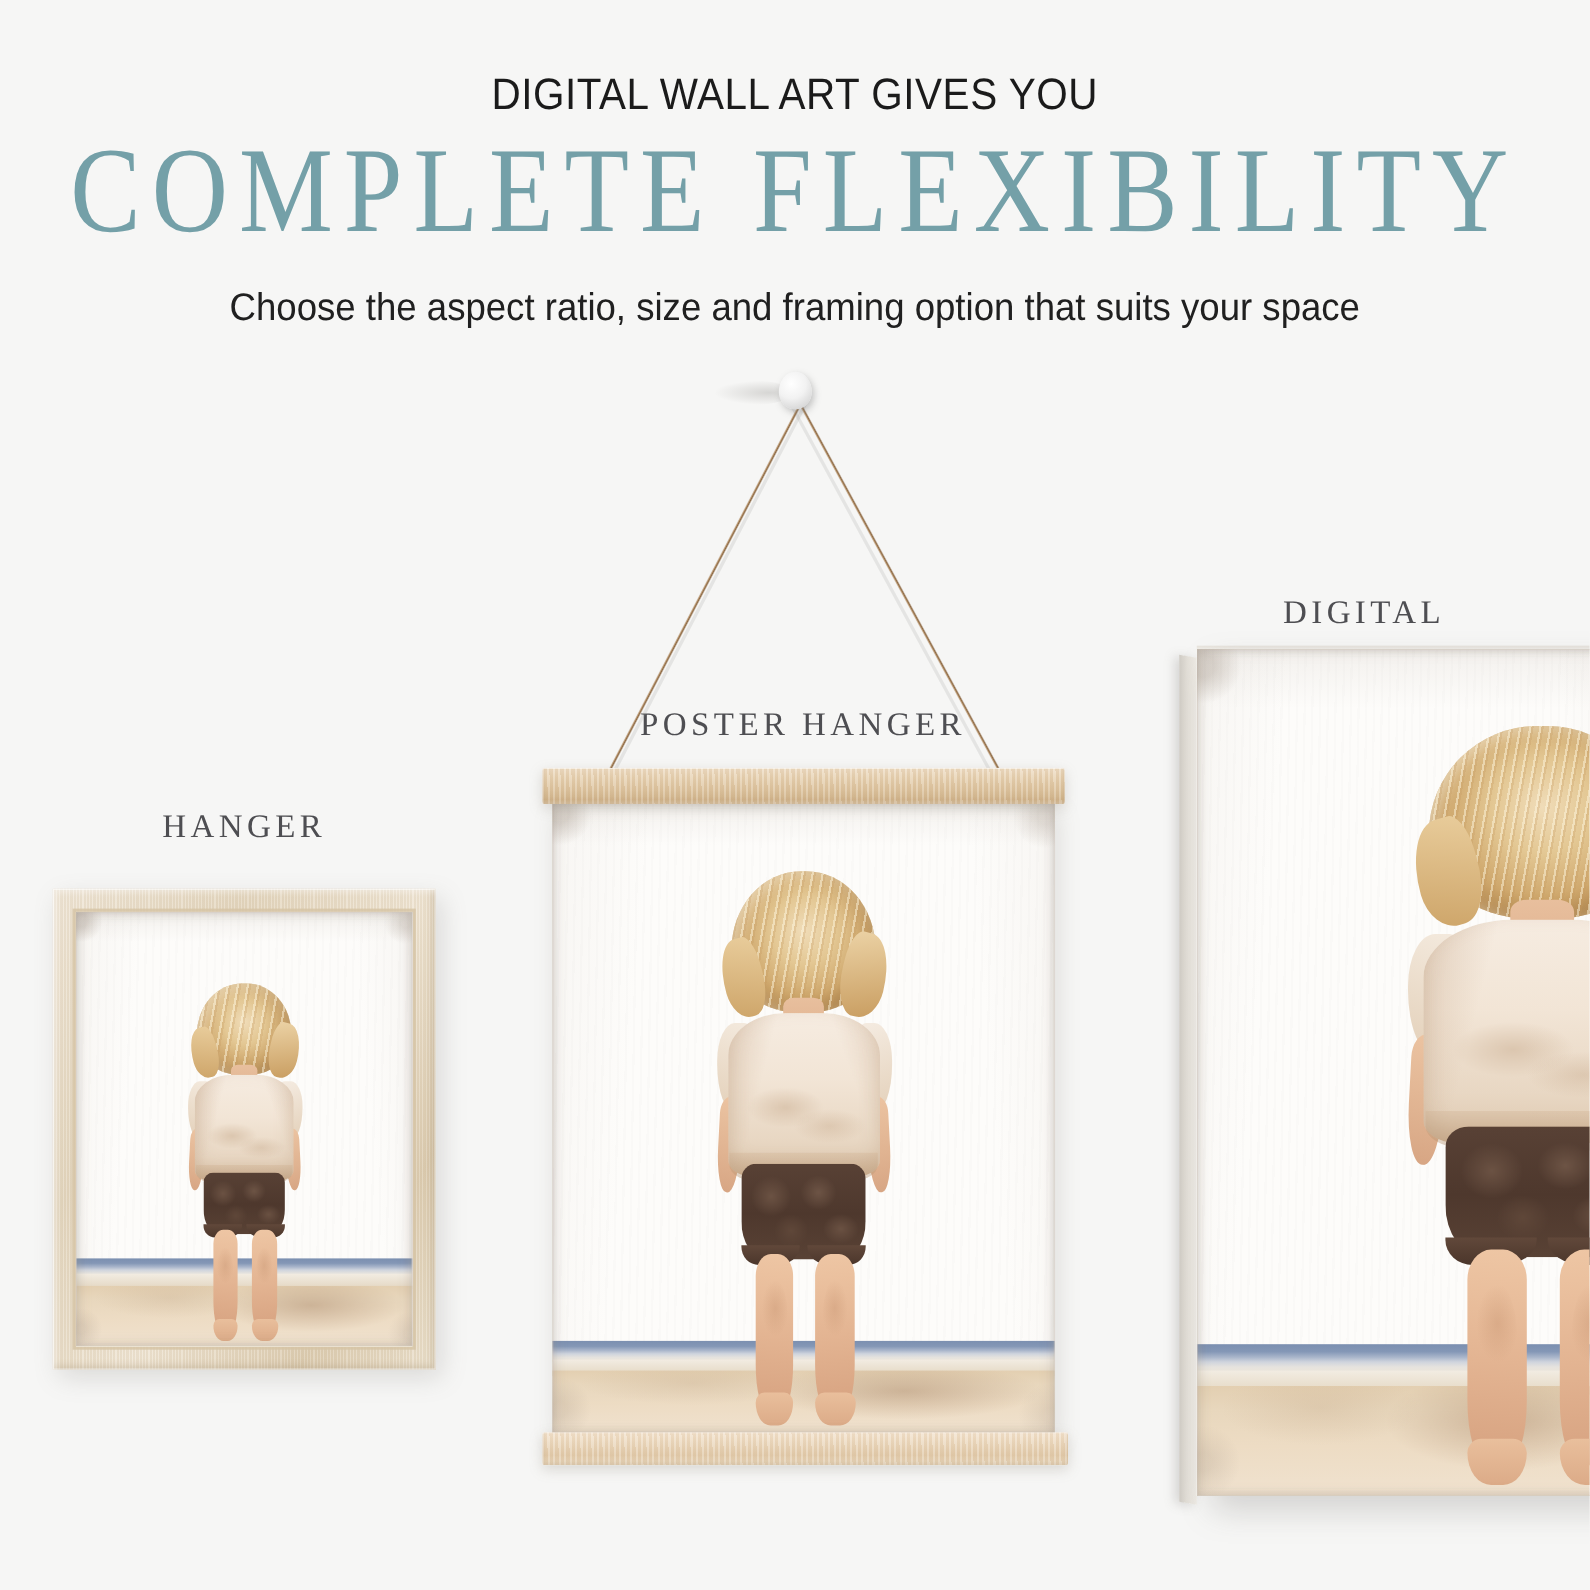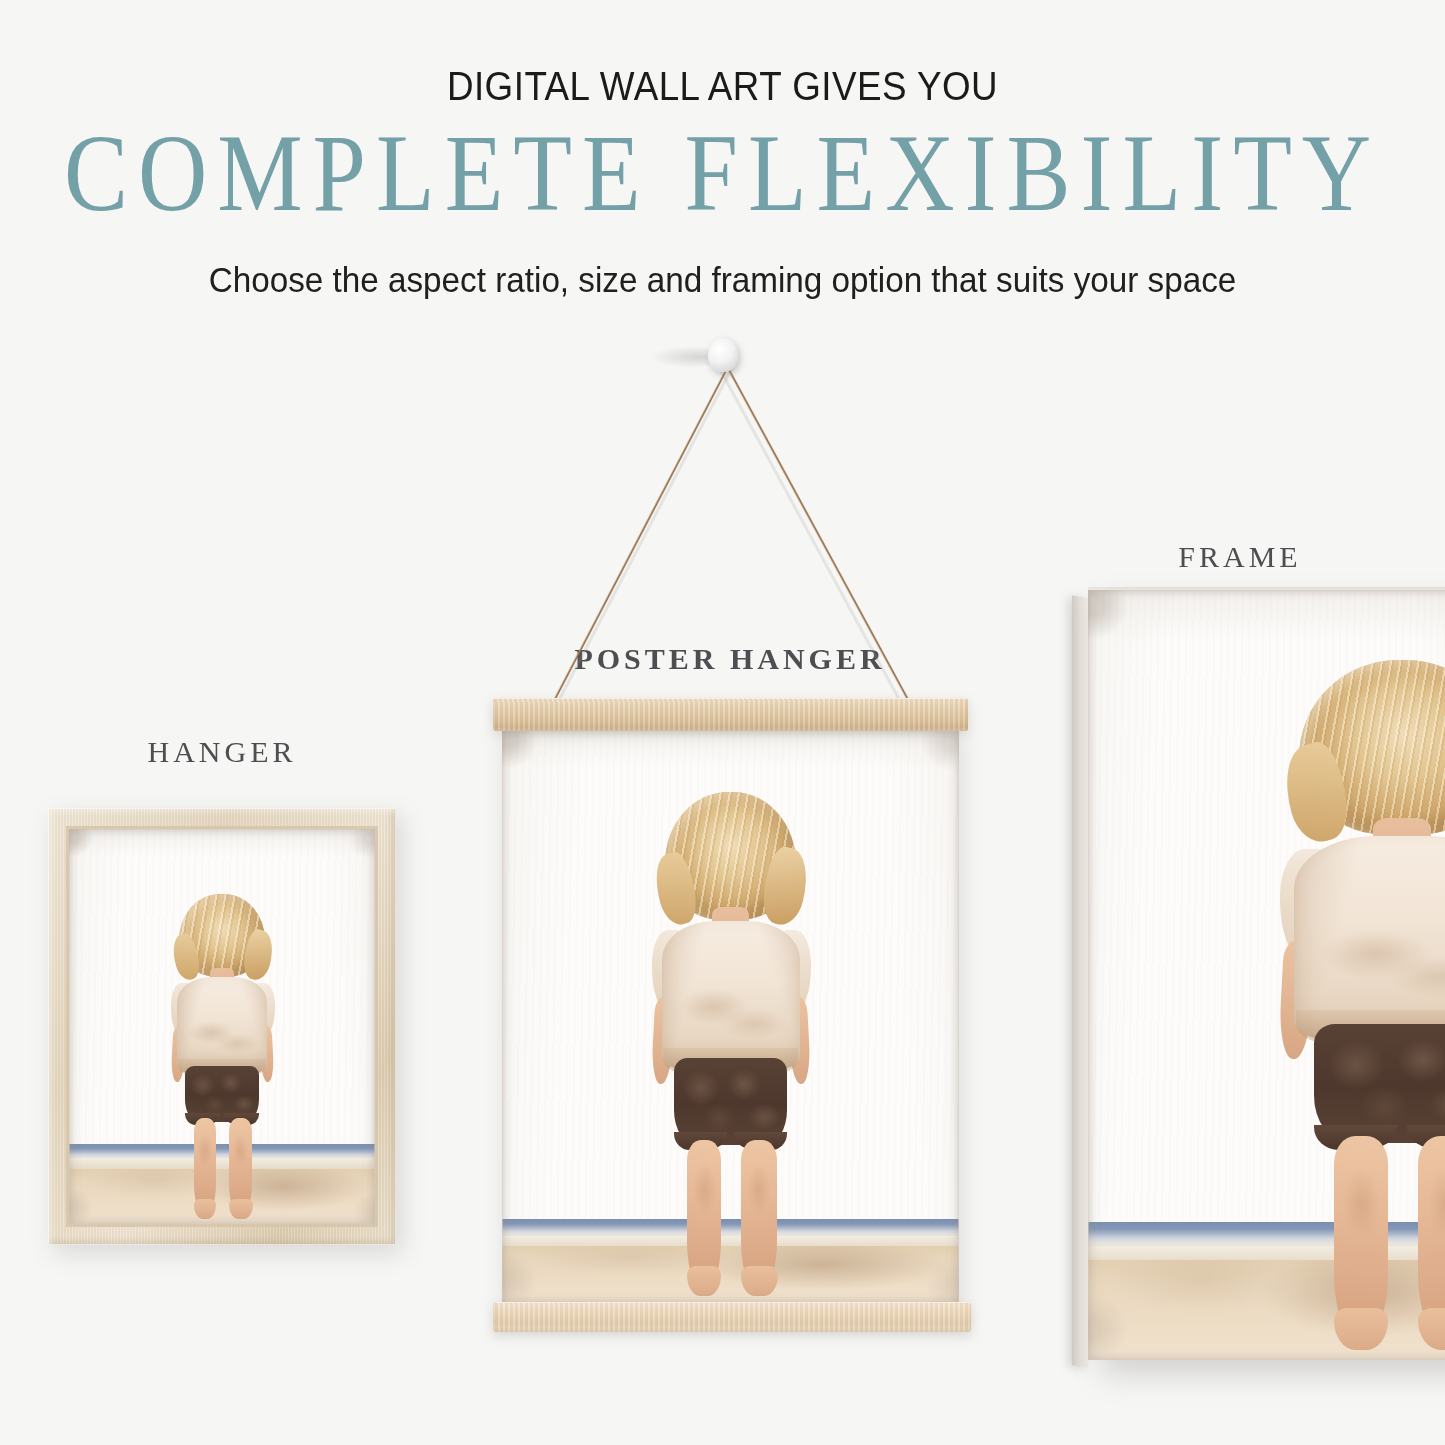--- a/index.html
+++ b/index.html
@@ -375,21 +375,21 @@
 
   <div class="nail-shadow" style="left:210px; top:16px;"></div>
   <div class="nail" style="left:268px; top:8px;"></div>
 
   <div class="twine-shadow" style="left:278px; top:28px; width:3px; height:400px; transform:rotate(-28.5deg) translate(-5px,3px);"></div>
   <div class="twine" style="left:281px; top:28px; width:3px; height:400px; transform:rotate(-28.5deg);"></div>
 
   <div class="twine-shadow" style="left:290px; top:28px; width:3px; height:400px; transform:rotate(27.5deg) translate(5px,3px);"></div>
   <div class="twine" style="left:291px; top:28px; width:3px; height:400px; transform:rotate(27.5deg);"></div>
 
-  <div class="piece-label" style="top:312px;font-weight:bold;">POSTER HANGER</div>
+  <div class="piece-label" style="top:312px;">POSTER HANGER</div>
 
   <div class="wood-bar" style="left:53px; top:368px; width:475px; height:33px;"></div>
 
   <div class="art" style="position:absolute; left:62px; top:398px; width:457px; height:576px; box-shadow:3px 8px 20px rgba(125,120,112,.20);">
     <div class="paper-tex"></div>
     <div class="sea" style="bottom:11.5%; height:3.2%;"></div>
     <div class="foam" style="bottom:9.2%; height:2.6%;"></div>
     <div class="sand" style="height:10%;"></div>
     <div class="sand-shade" style="height:10%;"></div>
     <div class="child" style="width:230px; height:512px;">
@@ -416,21 +416,21 @@
       <div class="foot-r"></div>
     </div>
     <div class="distress"></div>
   </div>
 
   <div class="wood-bar bottom" style="left:53px; top:972px; width:478px; height:30px;"></div>
 </div>
 
 <div class="canvas-piece" style="left:1070px; top:540px; width:420px; height:820px;">
 
-  <div class="piece-label" style="top:0; width:340px; left:0;">FRAME</div>
+  <div class="piece-label" style="top:0; width:340px; left:0;">DIGITAL</div>
 
   <div style="position:absolute; left:18px; top:50px; width:402px; height:770px;">
     <div class="canvas-edge"></div>
     <div class="canvas-topedge"></div>
     <div class="art canvas-face">
       <div class="paper-tex"></div>
       <div class="sea" style="bottom:14.5%; height:3.4%;"></div>
       <div class="foam" style="bottom:12%; height:2.8%;"></div>
       <div class="sand" style="height:13%;"></div>
       <div class="sand-shade" style="height:13%;"></div>

